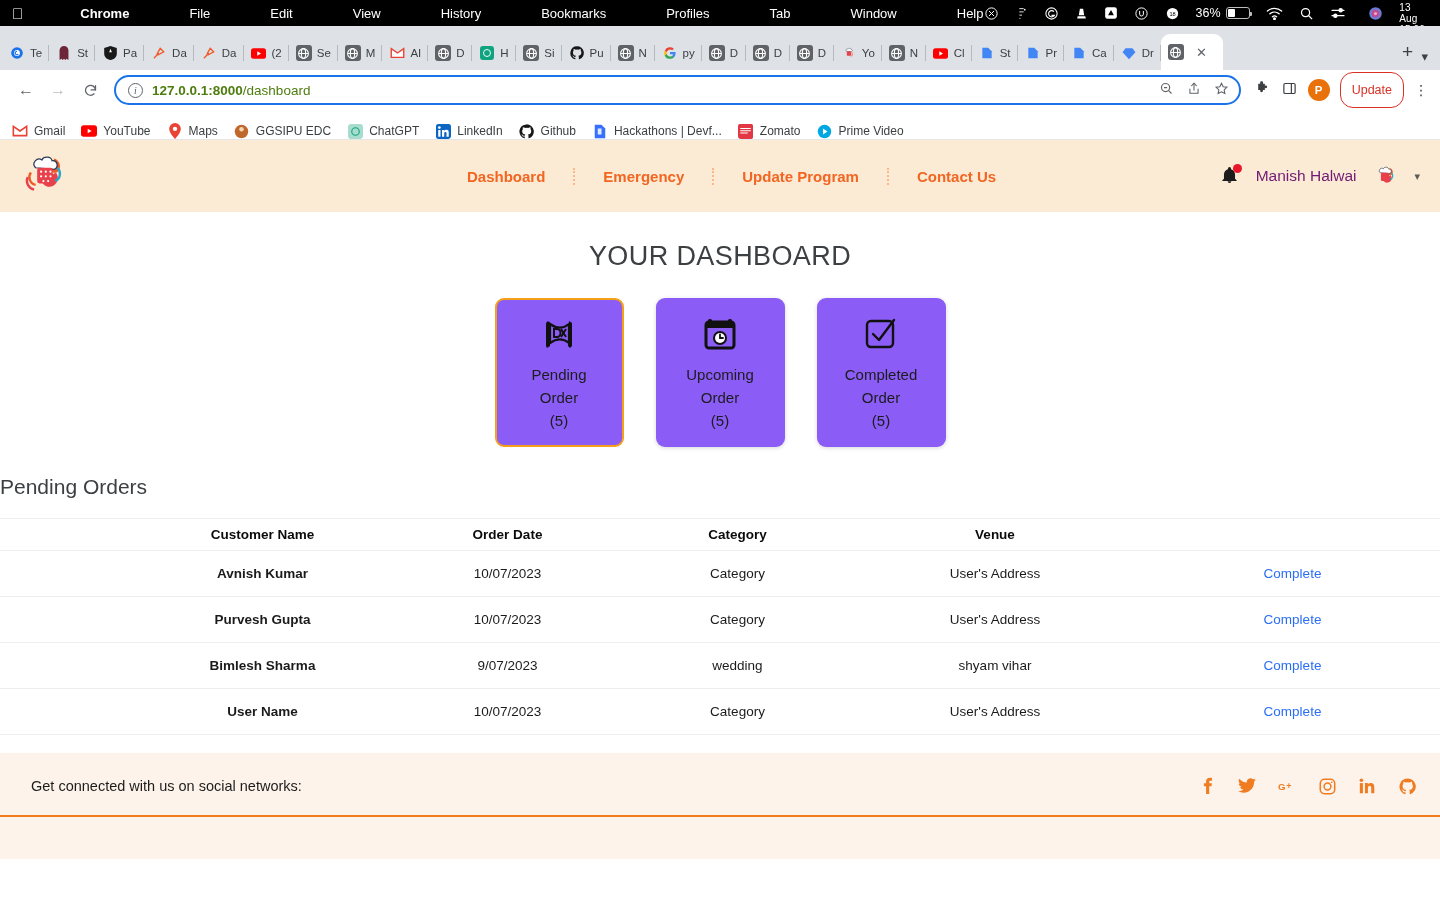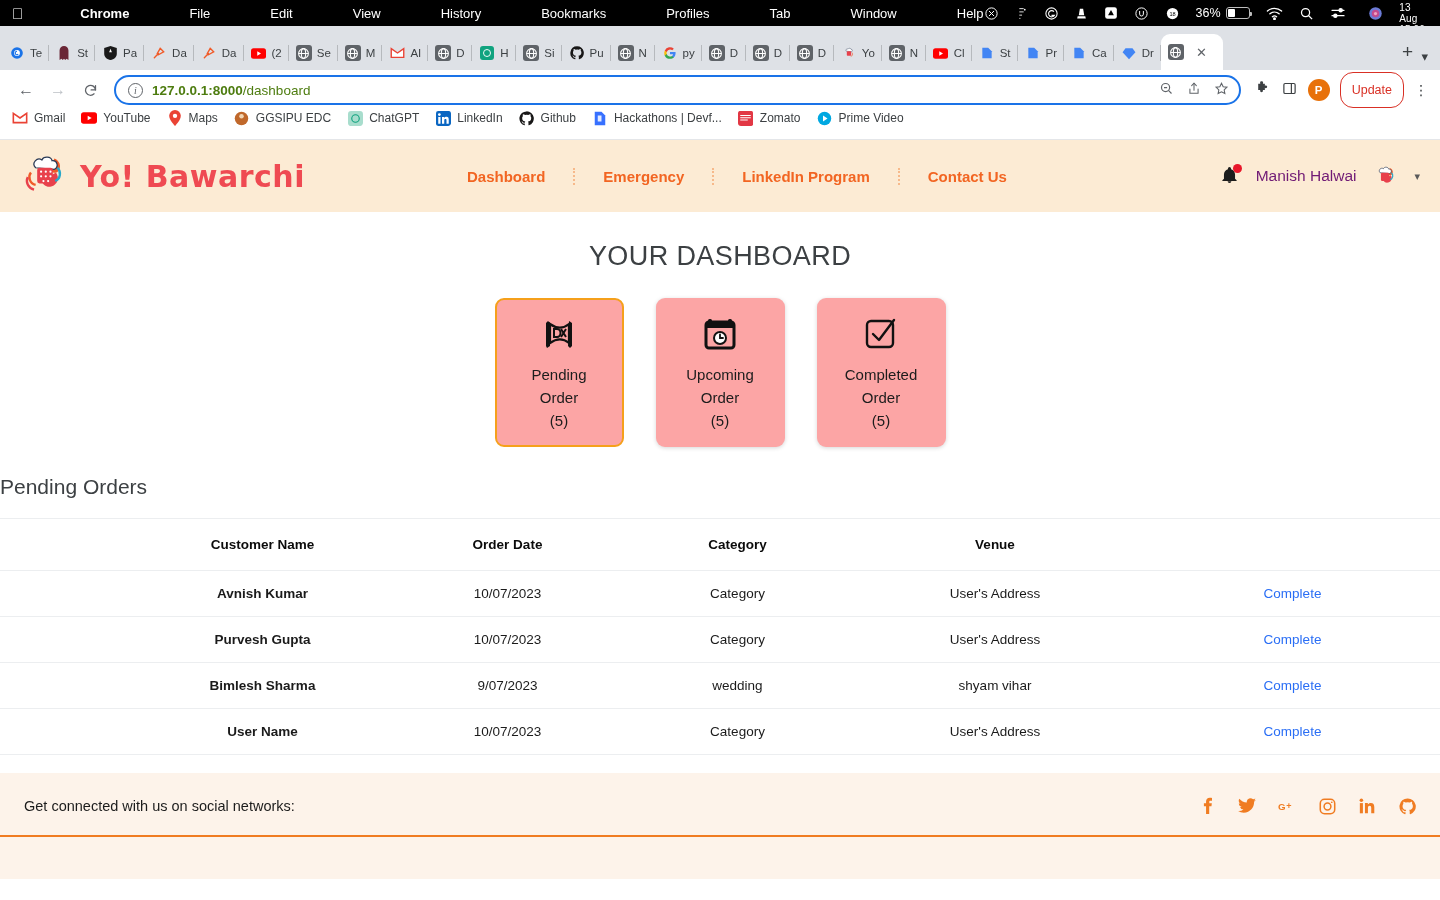--- a/index.html
+++ b/index.html
@@ -118,21 +118,21 @@
   }
   .update-btn {
     height: 36px; border: 1px solid #d93025; border-radius: 13px; color: #d93025;
     font-size: 12.5px; display: flex; align-items: center; padding: 0 11px;
     margin-left: 6px; white-space: nowrap;
   }
   .kebab { color: #3c4043; font-size: 14px; margin-left: 6px; letter-spacing: 0; }
 
   
   .bookmarks {
-    height: 30px; background: #ffffff; display: flex; align-items: flex-start;
+    height: 30px; background: #ffffff; display: flex; align-items: flex-end;
     padding: 0 12px; gap: 16px; font-size: 12px; color: #3c4043;
     border-bottom: 1px solid #e4e6e9;
   }
   .bm { display: flex; align-items: center; gap: 6px; white-space: nowrap; }
   .bm .bmi {
     width: 16px; height: 16px; display: inline-flex; align-items: center;
     justify-content: center; font-size: 11px; border-radius: 3px; overflow: hidden;
   }
 
   
@@ -171,54 +171,54 @@
 
   
   .page-title {
     text-align: center; font-size: 27px; color: #3c4043; letter-spacing: .4px;
     font-weight: normal; margin-top: 29px;
   }
   .cards {
     display: flex; justify-content: center; gap: 32px; margin-top: 26px;
   }
   .card {
-    width: 129px; height: 149px; background: #fca5a5; border-radius: 9px;
+    width: 129px; height: 149px; background: #8b5cf6; border-radius: 9px;
     box-shadow: 0 1px 4px rgba(0,0,0,.16); display: flex; flex-direction: column;
     align-items: center; justify-content: center; gap: 2px; border: 2px solid transparent;
   }
   .card.active { border-color: #f5a01b; box-shadow: none; }
   .card .cicon { height: 40px; display: flex; align-items: center; justify-content: center; margin-bottom: 8px; }
   .card .cline { font-size: 15px; color: #1c1c1c; line-height: 1.42; }
 
   .section-title {
     font-size: 21px; color: #3c4043; font-weight: normal;
     margin: 28px 0 0 0; padding: 0 0 0 0; text-align: left;
   }
   .table-wrap { margin-top: 19px; }
   table.orders { width: 100%; border-collapse: collapse; }
   table.orders th {
-    font-size: 13.5px; color: #0b0b0b; font-weight: bold; padding: 18px 0;
+    font-size: 13.5px; color: #0b0b0b; font-weight: bold; padding: 8px 0;
     border-top: 1px solid #eceef0; border-bottom: 1px solid #eceef0;
   }
   table.orders td {
     font-size: 13.5px; color: #1b1b1b; padding: 15px 0; text-align: center;
     border-bottom: 1px solid #eceef0;
   }
   table.orders td.name { font-weight: bold; }
   table.orders td.action a { color: #2a6ef5; text-decoration: none; font-size: 13.5px; }
   .col-blank { width: 140px; }
   .col-name { width: 245px; }
   .col-date { width: 245px; }
   .col-cat  { width: 215px; }
   .col-venue{ width: 300px; }
   .col-act  { width: 295px; }
 
   
   .footer {
-    background: #FDF3EA; margin-top: 18px; padding: 24px 24px 20px 24px;
+    background: #FDF3EA; margin-top: 18px; padding: 24px 24px 20px 31px;
     display: flex; align-items: center; border-bottom: 2px solid #f07c22;
   }
   .footer-text { font-size: 14.5px; color: #1c1c1c; }
   .socials { margin-left: auto; display: flex; align-items: center; gap: 22px; color: #f07c22; }
   .soc { width: 18px; height: 18px; display: flex; align-items: center; justify-content: center; }
   .footer-bottom { height: 42px; background: #FDF3EA; }
 </style>
 </head>
 <body>
 
@@ -735,41 +735,40 @@
             <circle cx="39" cy="29" r="1.4"></circle>
           <circle cx="27" cy="35" r="1.4"></circle>
             <circle cx="33" cy="35" r="1.4"></circle>
             <circle cx="39" cy="35" r="1.4"></circle>
           <circle cx="30" cy="41" r="1.4"></circle>
             <circle cx="36" cy="41" r="1.4"></circle>
         </g>
         <path d="M48 24c5 5 4 14-3 17" fill="none" stroke="#29a8c9" stroke-width="3"></path>
       </svg>
     </span>
-    <span class="brand-name">Yo! Bawarchi</span>
   </div>
 
   <div class="topnav">
     <a href="#">Dashboard</a>
     <span class="nav-sep">
         <i></i>
         <i></i>
         <i></i>
         <i></i>
         <i></i>
       </span>
     <a href="#">Emergency</a>
     <span class="nav-sep">
         <i></i>
         <i></i>
         <i></i>
         <i></i>
         <i></i>
       </span>
-    <a href="#">LinkedIn Program</a>
+    <a href="#">Update Program</a>
     <span class="nav-sep">
         <i></i>
         <i></i>
         <i></i>
         <i></i>
         <i></i>
       </span>
     <a href="#">Contact Us</a>
   </div>
 

